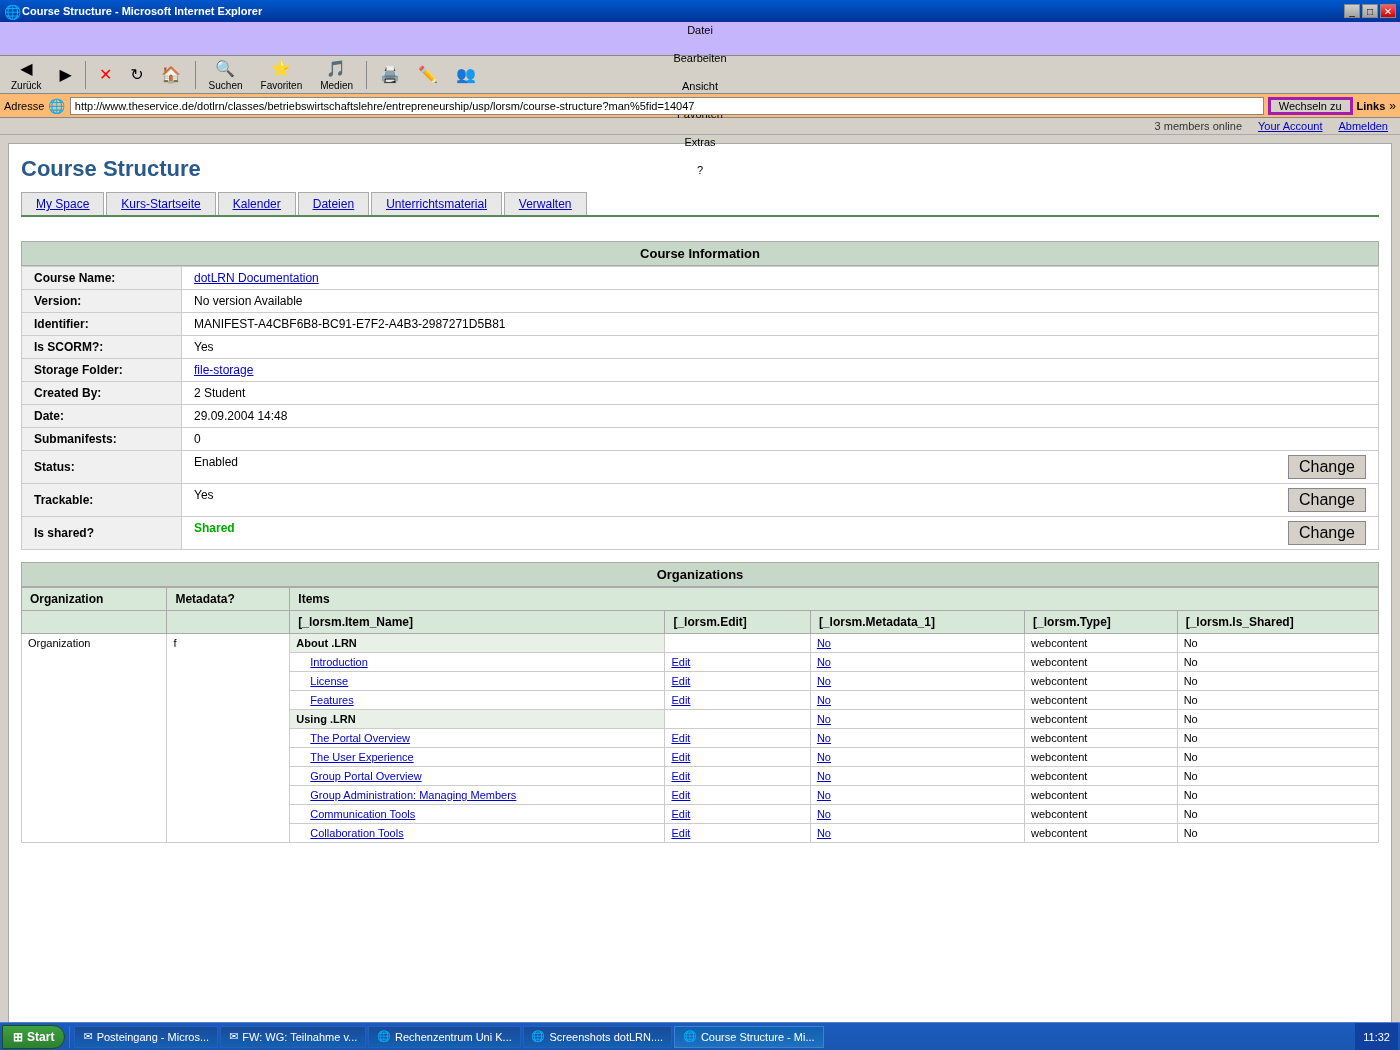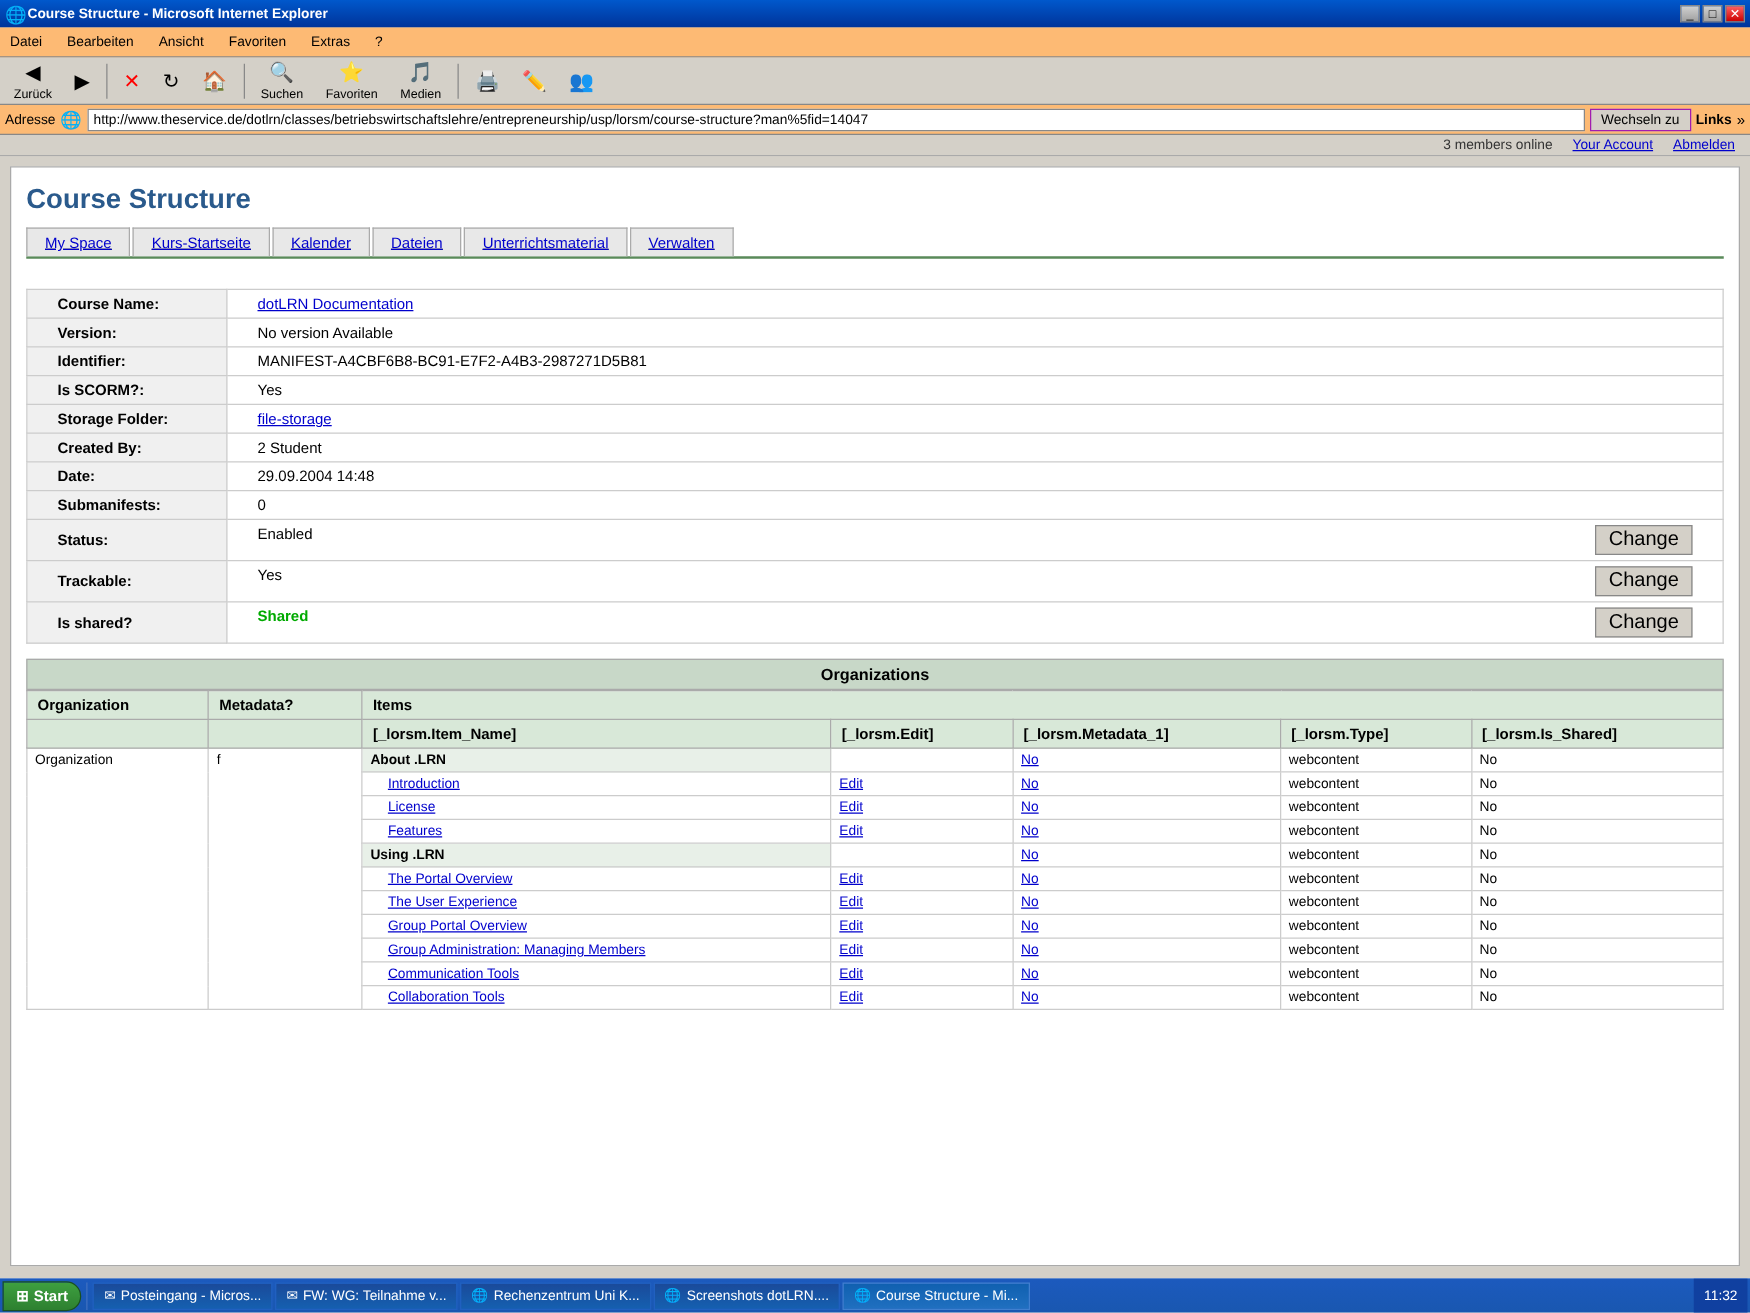--- a/index.html
+++ b/index.html
@@ -20,22 +20,22 @@
     .title-bar-icon { width: 14px; height: 14px; background: #ffcc00; border-radius: 50%; }
     .title-bar-controls { display: flex; gap: 2px; }
     .title-bar-btn {
       width: 16px; height: 14px; font-size: 10px; display: flex; align-items: center; justify-content: center;
       background: linear-gradient(to bottom, #d0d0d0, #a0a0a0); border: 1px solid #888; cursor: pointer; color: black;
     }
     .title-bar-btn.close { background: linear-gradient(to bottom, #ff6060, #cc0000); color: white; }
 
     
     .menu-bar {
-      background: #fdba74; height: 24px; display: flex; align-items: center; padding: 0 4px;
-      border-bottom: 1px solid #888; font-size: 11px; gap: 12px;
+      background: #c4b5fd; height: 34px; display: flex; align-items: center; padding: 0 4px;
+      border-bottom: 1px solid #888; font-size: 11px; gap: 12px; flex-direction: column;
     }
     .menu-item { cursor: pointer; padding: 2px 4px; }
 
     
     .toolbar {
       background: #d4d0c8; height: 38px; display: flex; align-items: center; padding: 2px 4px;
       border-bottom: 1px solid #888; gap: 4px;
     }
     .toolbar-btn {
       display: flex; flex-direction: column; align-items: center; justify-content: center;
@@ -48,21 +48,21 @@
     
     .address-bar {
       background: #fdba74; height: 24px; display: flex; align-items: center; padding: 2px 4px; gap: 4px;
       border-bottom: 1px solid #888;
     }
     .address-label { font-size: 11px; }
     .address-input {
       flex: 1; height: 18px; border: 1px solid #888; padding: 0 4px; font-size: 11px; background: white;
     }
     .go-btn {
-      height: 18px; padding: 0 8px; font-size: 11px; border: 1px solid #a21caf; background: #d4d0c8; cursor: pointer; text-align: center;
+      height: 18px; padding: 0 8px; font-size: 11px; border: 3px solid #a21caf; background: #d4d0c8; cursor: pointer; text-align: center;
     }
     .links-label { font-size: 11px; font-weight: bold; }
 
     
     .top-status {
       background: #d4d0c8; display: flex; justify-content: flex-end; align-items: center;
       padding: 2px 12px; font-size: 11px; gap: 16px; border-bottom: 1px solid #aaa;
     }
     .top-status a { color: #0000cc; text-decoration: underline; cursor: pointer; }
 
@@ -87,21 +87,21 @@
     }
 
     
     .section-header {
       background: #c8d8c8; text-align: center; font-weight: bold; padding: 4px; margin-bottom: 0;
       border: 1px solid #aaa; font-size: 13px;
     }
 
     
     .info-table { width: 100%; border-collapse: collapse; margin-bottom: 12px; }
-    .info-table td { border: 1px solid #ccc; padding: 4px 24px; }
+    .info-table td { border: 1px solid #ccc; padding: 4px 12px; }
     .info-table td:first-child { background: #f0f0f0; font-weight: bold; width: 160px; }
     .info-table td:last-child { background: white; }
     .info-table a { color: #0000cc; text-decoration: underline; cursor: pointer; }
     .info-table .shared-text { color: #00aa00; font-weight: bold; }
 
     
     .change-btn {
       float: right; padding: 2px 10px; border: 1px solid #888; background: #d4d0c8;
       cursor: pointer; font-size: 16px;
     }
@@ -231,20 +231,21 @@
 
     <div class="tab-bar">
       <div class="tab">My Space</div>
       <div class="tab">Kurs-Startseite</div>
       <div class="tab">Kalender</div>
       <div class="tab">Dateien</div>
       <div class="tab">Unterrichtsmaterial</div>
       <div class="tab">Verwalten</div>
     </div>
 
+    <div class="section-header">Course Information</div>
     <table class="info-table">
       <tbody>
           <tr>
         <td>Course Name:</td>
         <td><a>dotLRN Documentation</a></td>
       </tr>
       <tr>
         <td>Version:</td>
         <td>No version Available</td>
       </tr>

